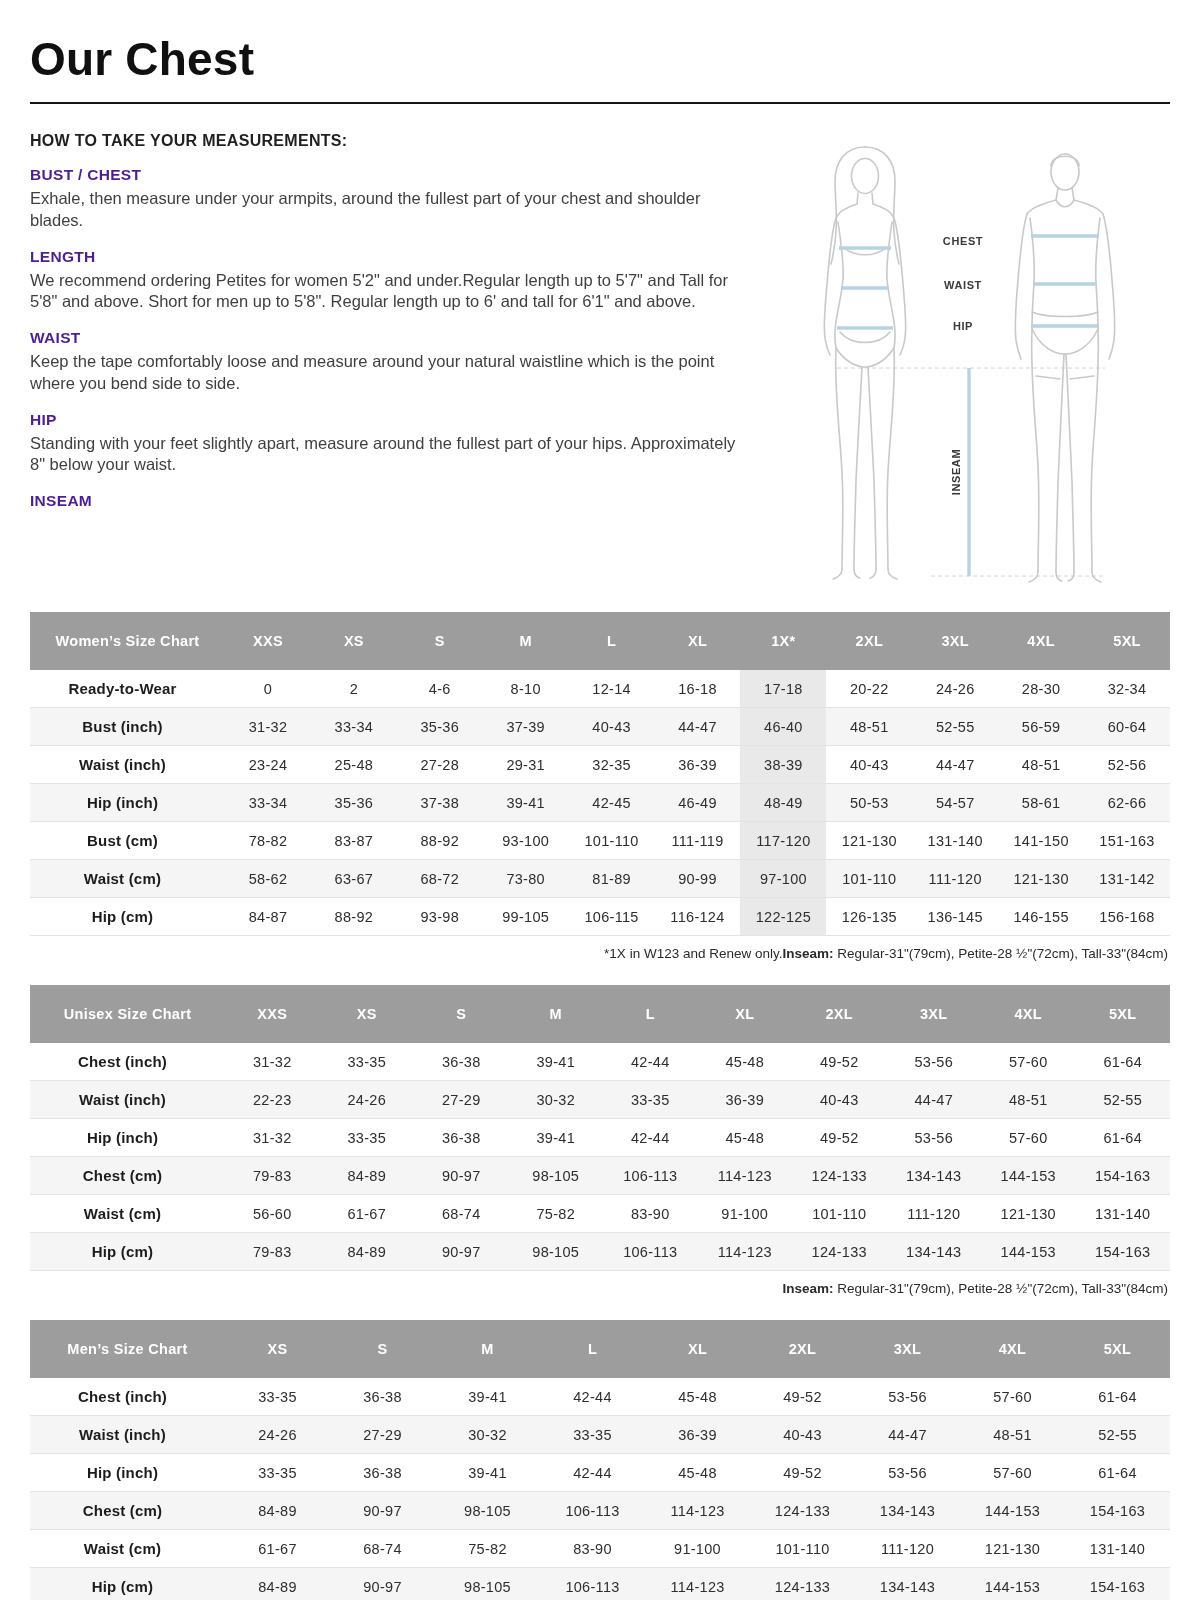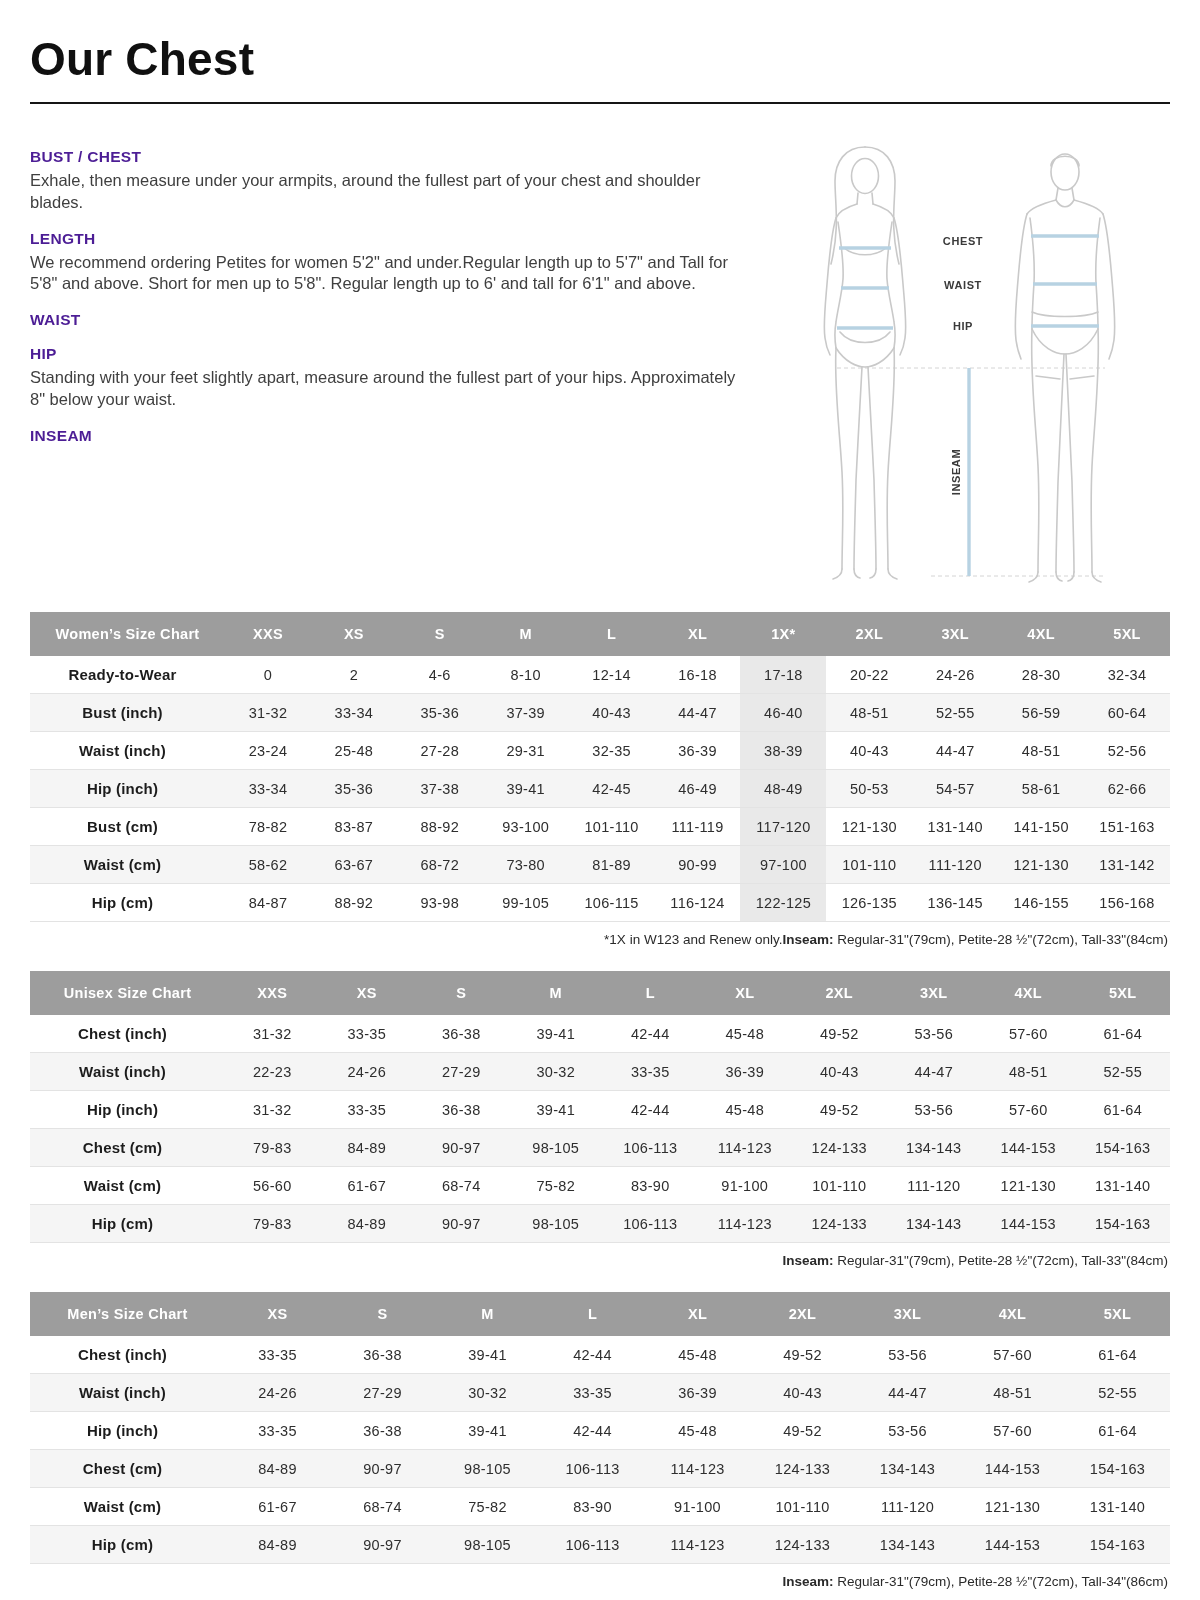--- a/index.html
+++ b/index.html
@@ -31,21 +31,21 @@
   .diagram text{font:bold 11px "Liberation Sans",sans-serif;fill:#3a3a3a;letter-spacing:0.6px;}
   .fig{stroke:var(--figure-line);stroke-width:1.6;fill:none;stroke-linecap:round;}
   .mline{stroke:var(--measure-line);stroke-width:3.4;}
   .dashline{stroke:#d4d4d4;stroke-width:1;stroke-dasharray:4 3;}
 
   .tables{margin-top:22px;}
   .table-block{margin-top:24px;}
   table{width:100%;border-collapse:collapse;table-layout:fixed;}
   thead th{
     background:var(--header-bg);color:#fff;font-weight:bold;
-    font-size:14.5px;padding:14px 2px;text-align:center;letter-spacing:0.3px;
+    font-size:14.5px;padding:21px 2px;text-align:center;letter-spacing:0.3px;
   }
   tbody tr{border-bottom:1px solid #e3e3e3;}
   tbody tr:nth-child(even){background:var(--row-stripe);}
   tbody th{
     text-align:center;font-size:15px;font-weight:bold;color:#1c1c1c;
     padding:10px 12px 10px 2px;letter-spacing:0.2px;
   }
   tbody td{
     text-align:center;font-size:14.5px;color:#2e2e2e;
     padding:10px 2px;letter-spacing:0.3px;
@@ -61,31 +61,33 @@
 </head>
 <body>
 
 <div class="page">
 
   <h1>Our Chest</h1>
   <hr class="title-rule">
 
   <div class="content-row">
     <div class="instructions">
+      <h2>HOW TO TAKE YOUR MEASUREMENTS:</h2>
       <div id="sections">
           <div class="section">
             <h3>BUST / CHEST</h3>
             <p>Exhale, then measure under your armpits, around the fullest part of your chest and shoulder blades.</p>
           </div>
           <div class="section">
             <h3>LENGTH</h3>
             <p>We recommend ordering Petites for women 5'2" and under.Regular length up to 5'7" and Tall for 5'8" and above. Short for men up to 5'8". Regular length up to 6' and tall for 6'1" and above.</p>
           </div>
           <div class="section">
             <h3>WAIST</h3>
+            <p>Keep the tape comfortably loose and measure around your natural waistline which is the point where you bend side to side.</p>
           </div>
           <div class="section">
             <h3>HIP</h3>
             <p>Standing with your feet slightly apart, measure around the fullest part of your hips. Approximately 8" below your waist.</p>
           </div>
           <div class="section">
             <h3>INSEAM</h3>
           </div>
         </div>
     </div>

